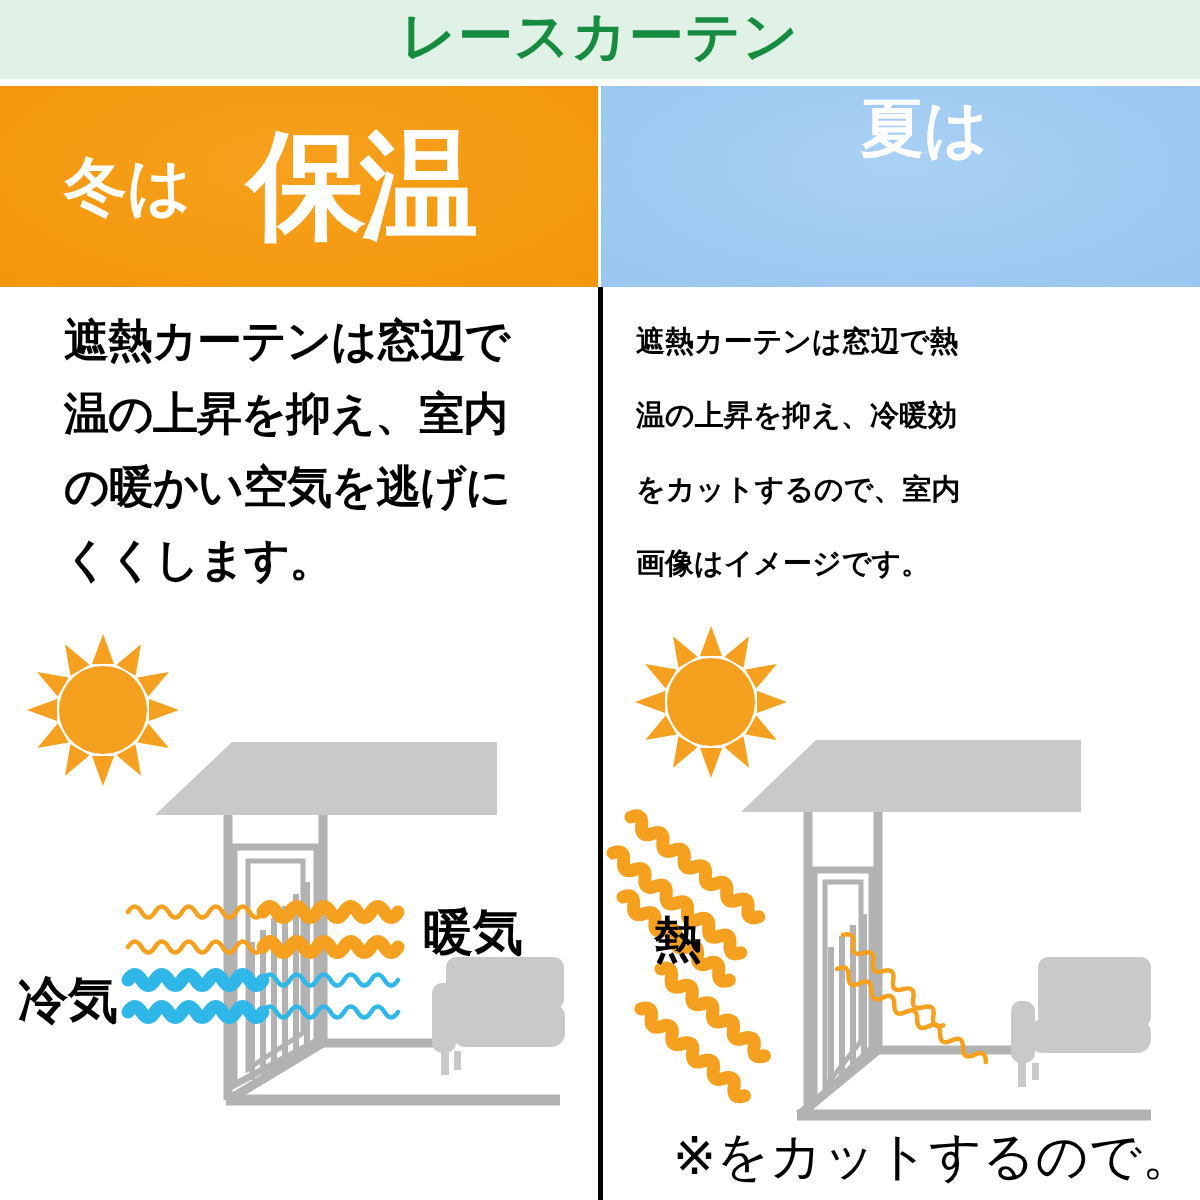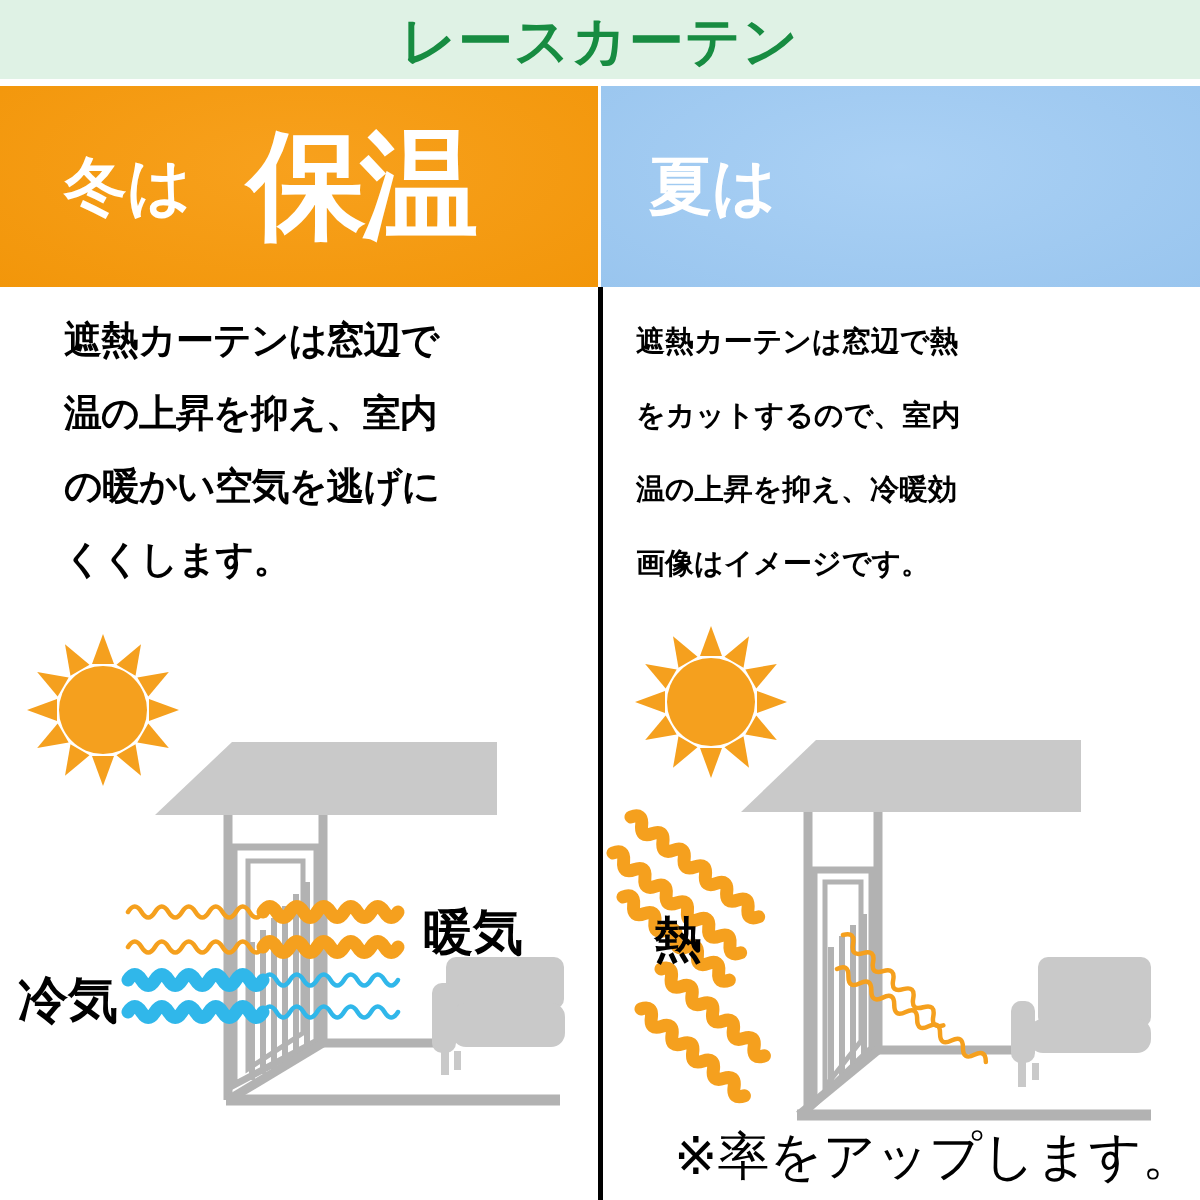--- a/index.html
+++ b/index.html
@@ -1,30 +1,30 @@
 <!DOCTYPE html>
 <html style="--title_bg: #DFF2E5; --title_green: #178C41; --header_orange: #F7990A; --header_blue: #9CC9F3; --sun_orange: #F5A01E; --wave_blue: #30B7EA; --room_gray: #C9C9C9; --line_gray: #B2B2B2; --divider: #000000; --text: #000000;"><head>
 <meta charset="utf-8">
 <style>
   html,body{margin:0;padding:0;background:#fff;}
   .stage{position:relative;width:1200px;height:1200px;overflow:hidden;background:#fff;
          font-family:"Liberation Sans","DejaVu Sans",sans-serif;}
   .title-bar{position:absolute;left:0;top:0;width:1200px;height:79px;
-             background:var(--title_bg);display:flex;align-items:flex-end;justify-content:center;}
+             background:var(--title_bg);display:flex;align-items:flex-start;justify-content:center;}
   .title-bar span{font-size:55px;font-weight:700;color:var(--title_green);letter-spacing:1px;}
   .hdr{position:absolute;top:86px;height:201px;display:flex;align-items:center;
        padding-left:64px;box-sizing:border-box;gap:56px;color:#fff;}
   .hdr-left{left:0;width:598px;background:var(--header_orange);
             background-image:radial-gradient(ellipse at 50% 40%,rgba(255,255,255,.08),rgba(0,0,0,.02));}
   .hdr-right{left:601px;width:599px;background:var(--header_blue);
              background-image:radial-gradient(ellipse at 50% 40%,rgba(255,255,255,.14),rgba(0,0,0,.02));}
   .hdr .small{font-size:63px;font-weight:700;}
   .hdr .big{font-size:118px;font-weight:700;letter-spacing:-5px;}
   .divider{position:absolute;left:598px;top:287px;width:5px;height:913px;background:var(--divider);}
-  .desc{position:absolute;top:304px;font-size:38px;font-weight:700;line-height:73px;
+  .desc{position:absolute;top:304px;font-size:45px;font-weight:700;line-height:73px;
         color:var(--text);white-space:nowrap;letter-spacing:-1px;}
   .desc-left{left:64px;}
   .desc-right{left:636px;font-size:29px;line-height:74px;letter-spacing:0;}
   .illus{position:absolute;top:617px;}
   .illus-left{left:0px;}
   .illus-right{left:601px;}
   .footer{position:absolute;right:6px;bottom:8px;font-size:52px;color:var(--text);
           white-space:nowrap;z-index:5;}
   svg text{font-family:"Liberation Sans","DejaVu Sans",sans-serif;font-weight:700;}
 </style>
@@ -35,37 +35,37 @@
 
   <div class="title-bar">
     <span>レースカーテン</span>
   </div>
 
   <div class="hdr hdr-left">
     <span class="small">冬は</span>
     <span class="big">保温</span>
   </div>
 
-  <div class="hdr hdr-right" style="padding-left:48px;">
+  <div class="hdr hdr-right" style="padding-left:48px;flex-direction:column;">
     <span class="small">夏は</span>
   </div>
 
   <div class="divider"></div>
 
   <div class="desc desc-left">
     <div>遮熱カーテンは窓辺で</div>
     <div>温の上昇を抑え、室内</div>
     <div>の暖かい空気を逃げに</div>
     <div>くくします。</div>
   </div>
 
   <div class="desc desc-right">
     <div>遮熱カーテンは窓辺で熱</div>
+    <div>温の上昇を抑え、冷暖効</div>
     <div>をカットするので、室内</div>
-    <div>温の上昇を抑え、冷暖効</div>
     <div>画像はイメージです。</div>
   </div>
 
   <svg class="illus illus-left" width="598" height="583" viewBox="0 0 598 583">
 
     <g transform="translate(103,93)" fill="var(--sun_orange)">
       <g>
         <polygon points="0,-76 -11,-46 11,-46"></polygon>
         <polygon points="0,-76 -11,-46 11,-46" transform="rotate(30)"></polygon>
         <polygon points="0,-76 -11,-46 11,-46" transform="rotate(60)"></polygon>
@@ -186,15 +186,15 @@
     </g>
 
     <g stroke="var(--sun_orange)" fill="none" stroke-linecap="round">
       <path stroke-width="4.5" transform="translate(242,318) rotate(42)" d="M0,0 q6.75,-11 13.5,0 t13.5,0 t13.5,0 t13.5,0 t13.5,0 t13.5,0 t13.5,0 t13.5,0 t13.5,0 t13.5,0"></path>
       <path stroke-width="4.5" transform="translate(236,352) rotate(32)" d="M0,0 q6.75,-11 13.5,0 t13.5,0 t13.5,0 t13.5,0 t13.5,0 t13.5,0 t13.5,0 t13.5,0 t13.5,0 t13.5,0 t13.5,0 t13.5,0 t13.5,0"></path>
     </g>
 
     <text x="53" y="339" font-size="48" fill="var(--text)">熱</text>
   </svg>
 
-  <div class="footer">※率をアップします。</div>
+  <div class="footer">※をカットするので。</div>
 
 </div>
 
 </body></html>

